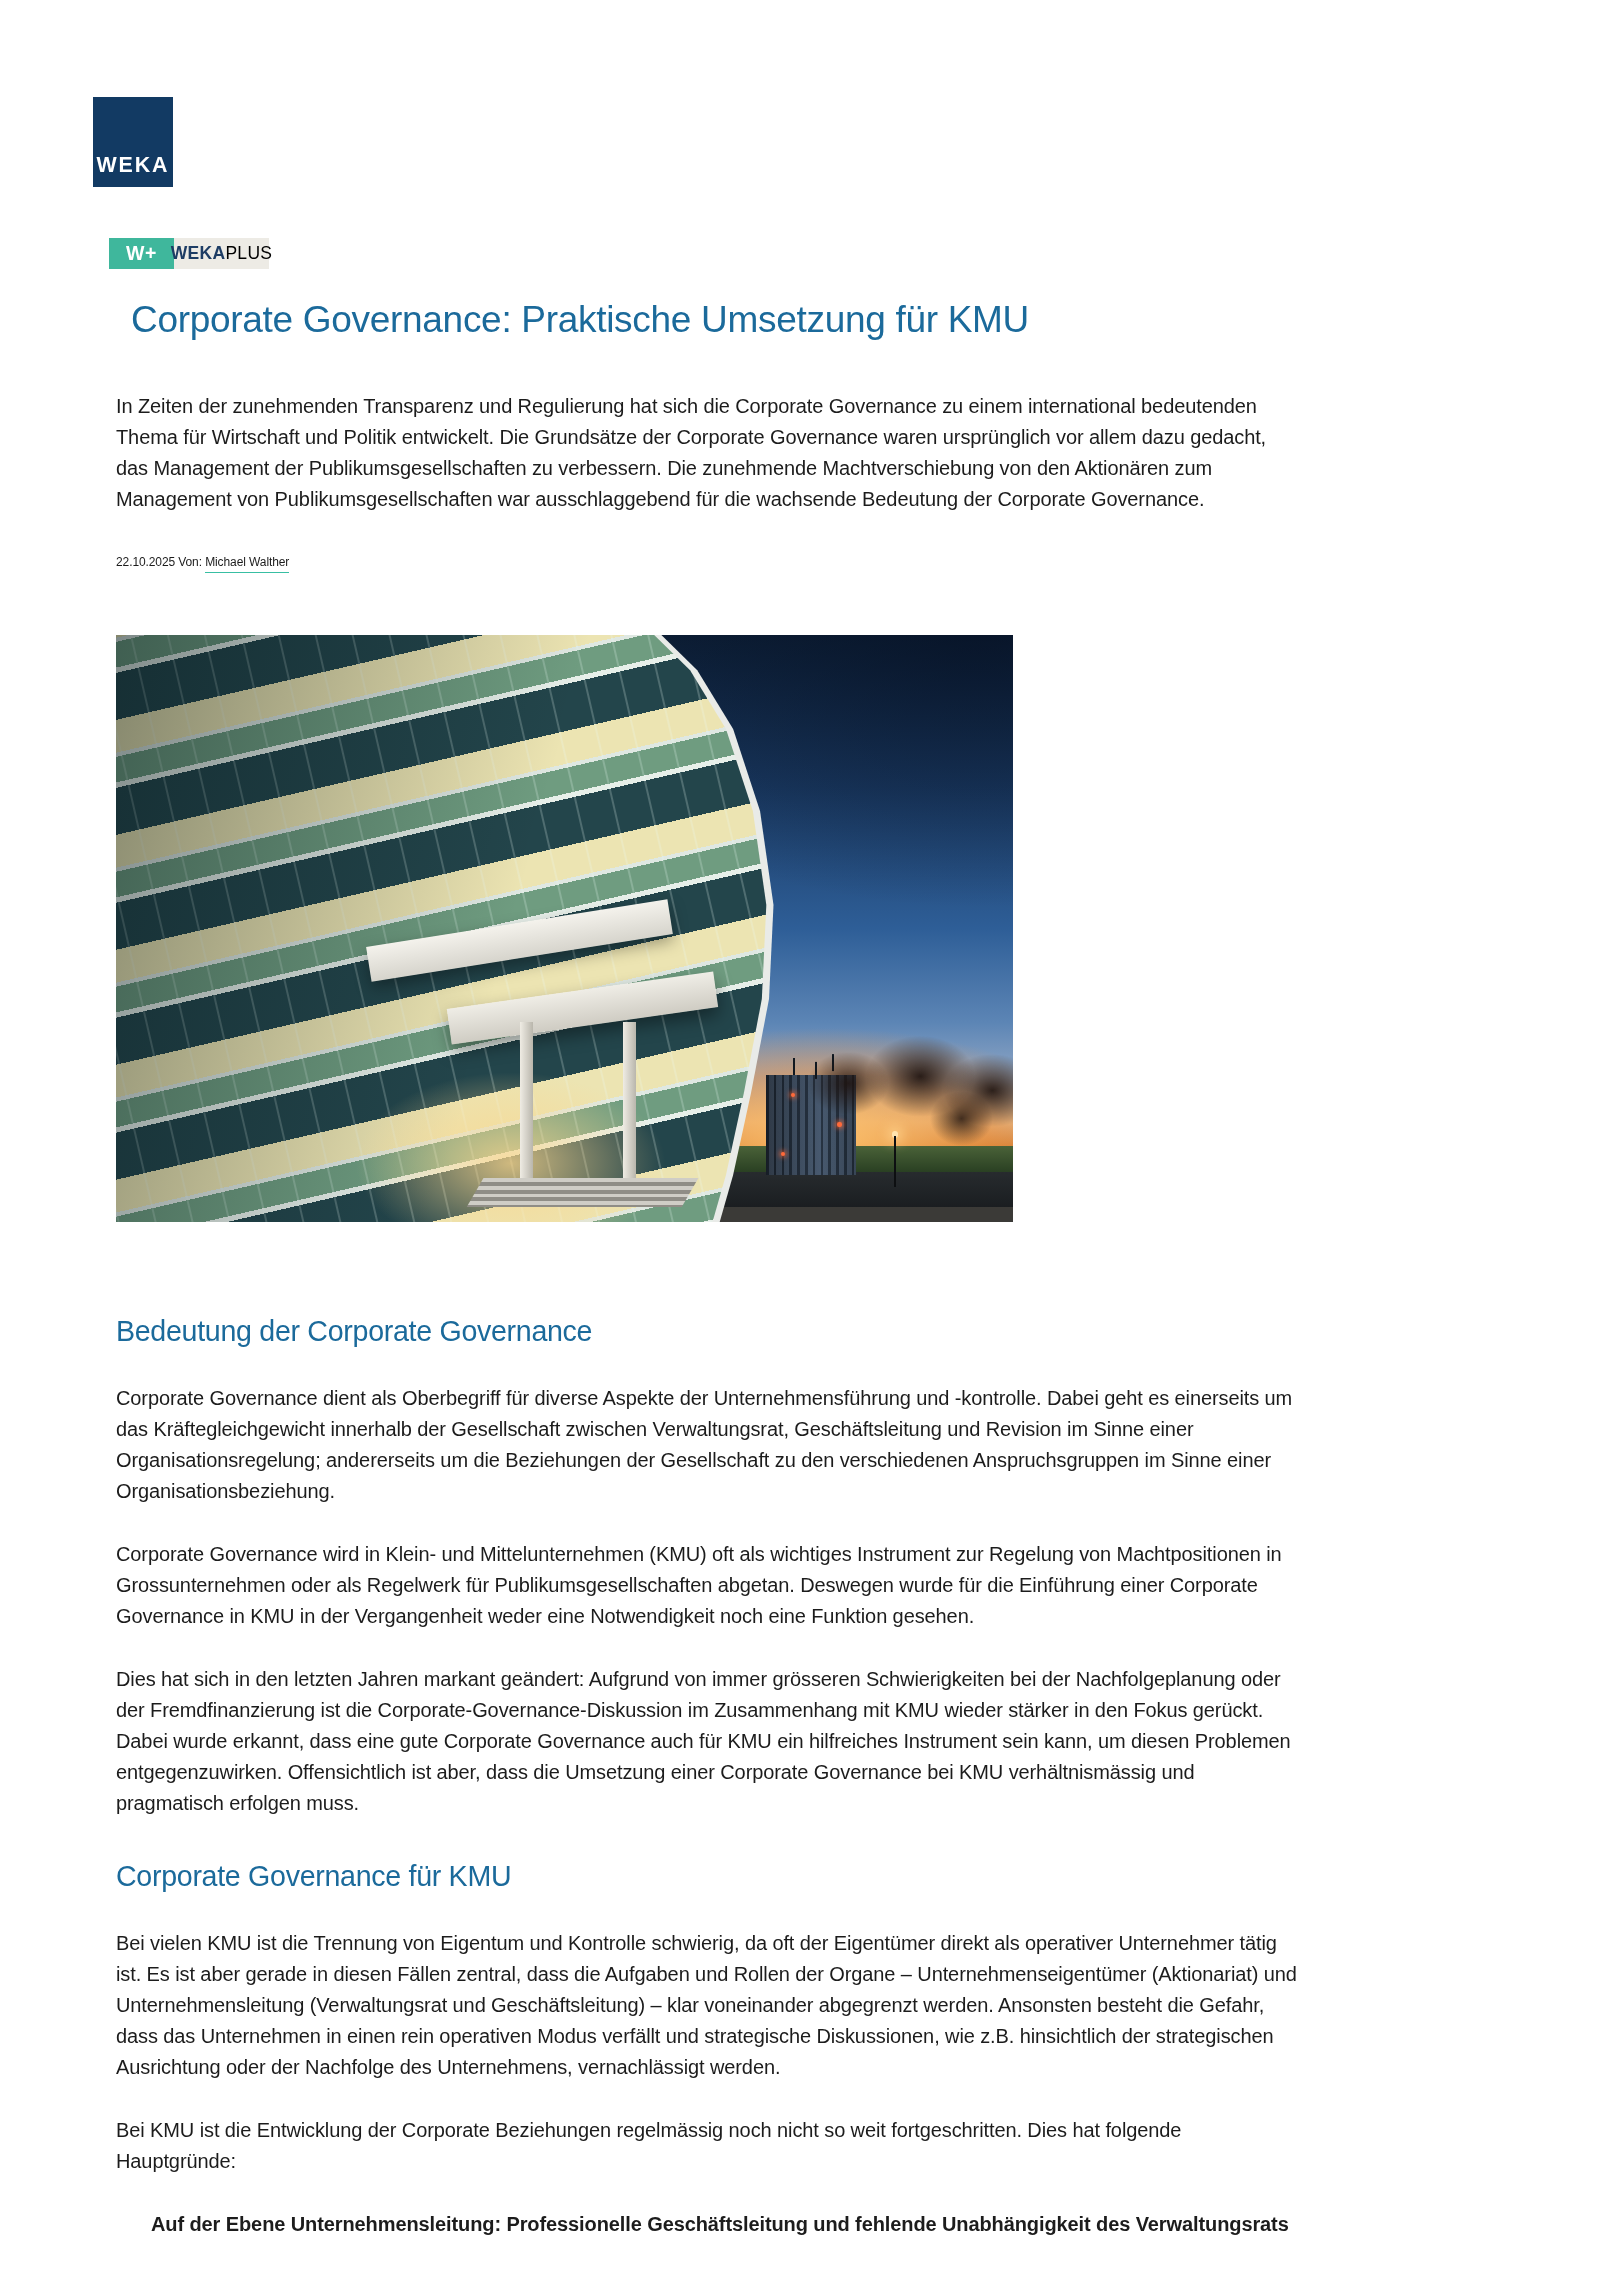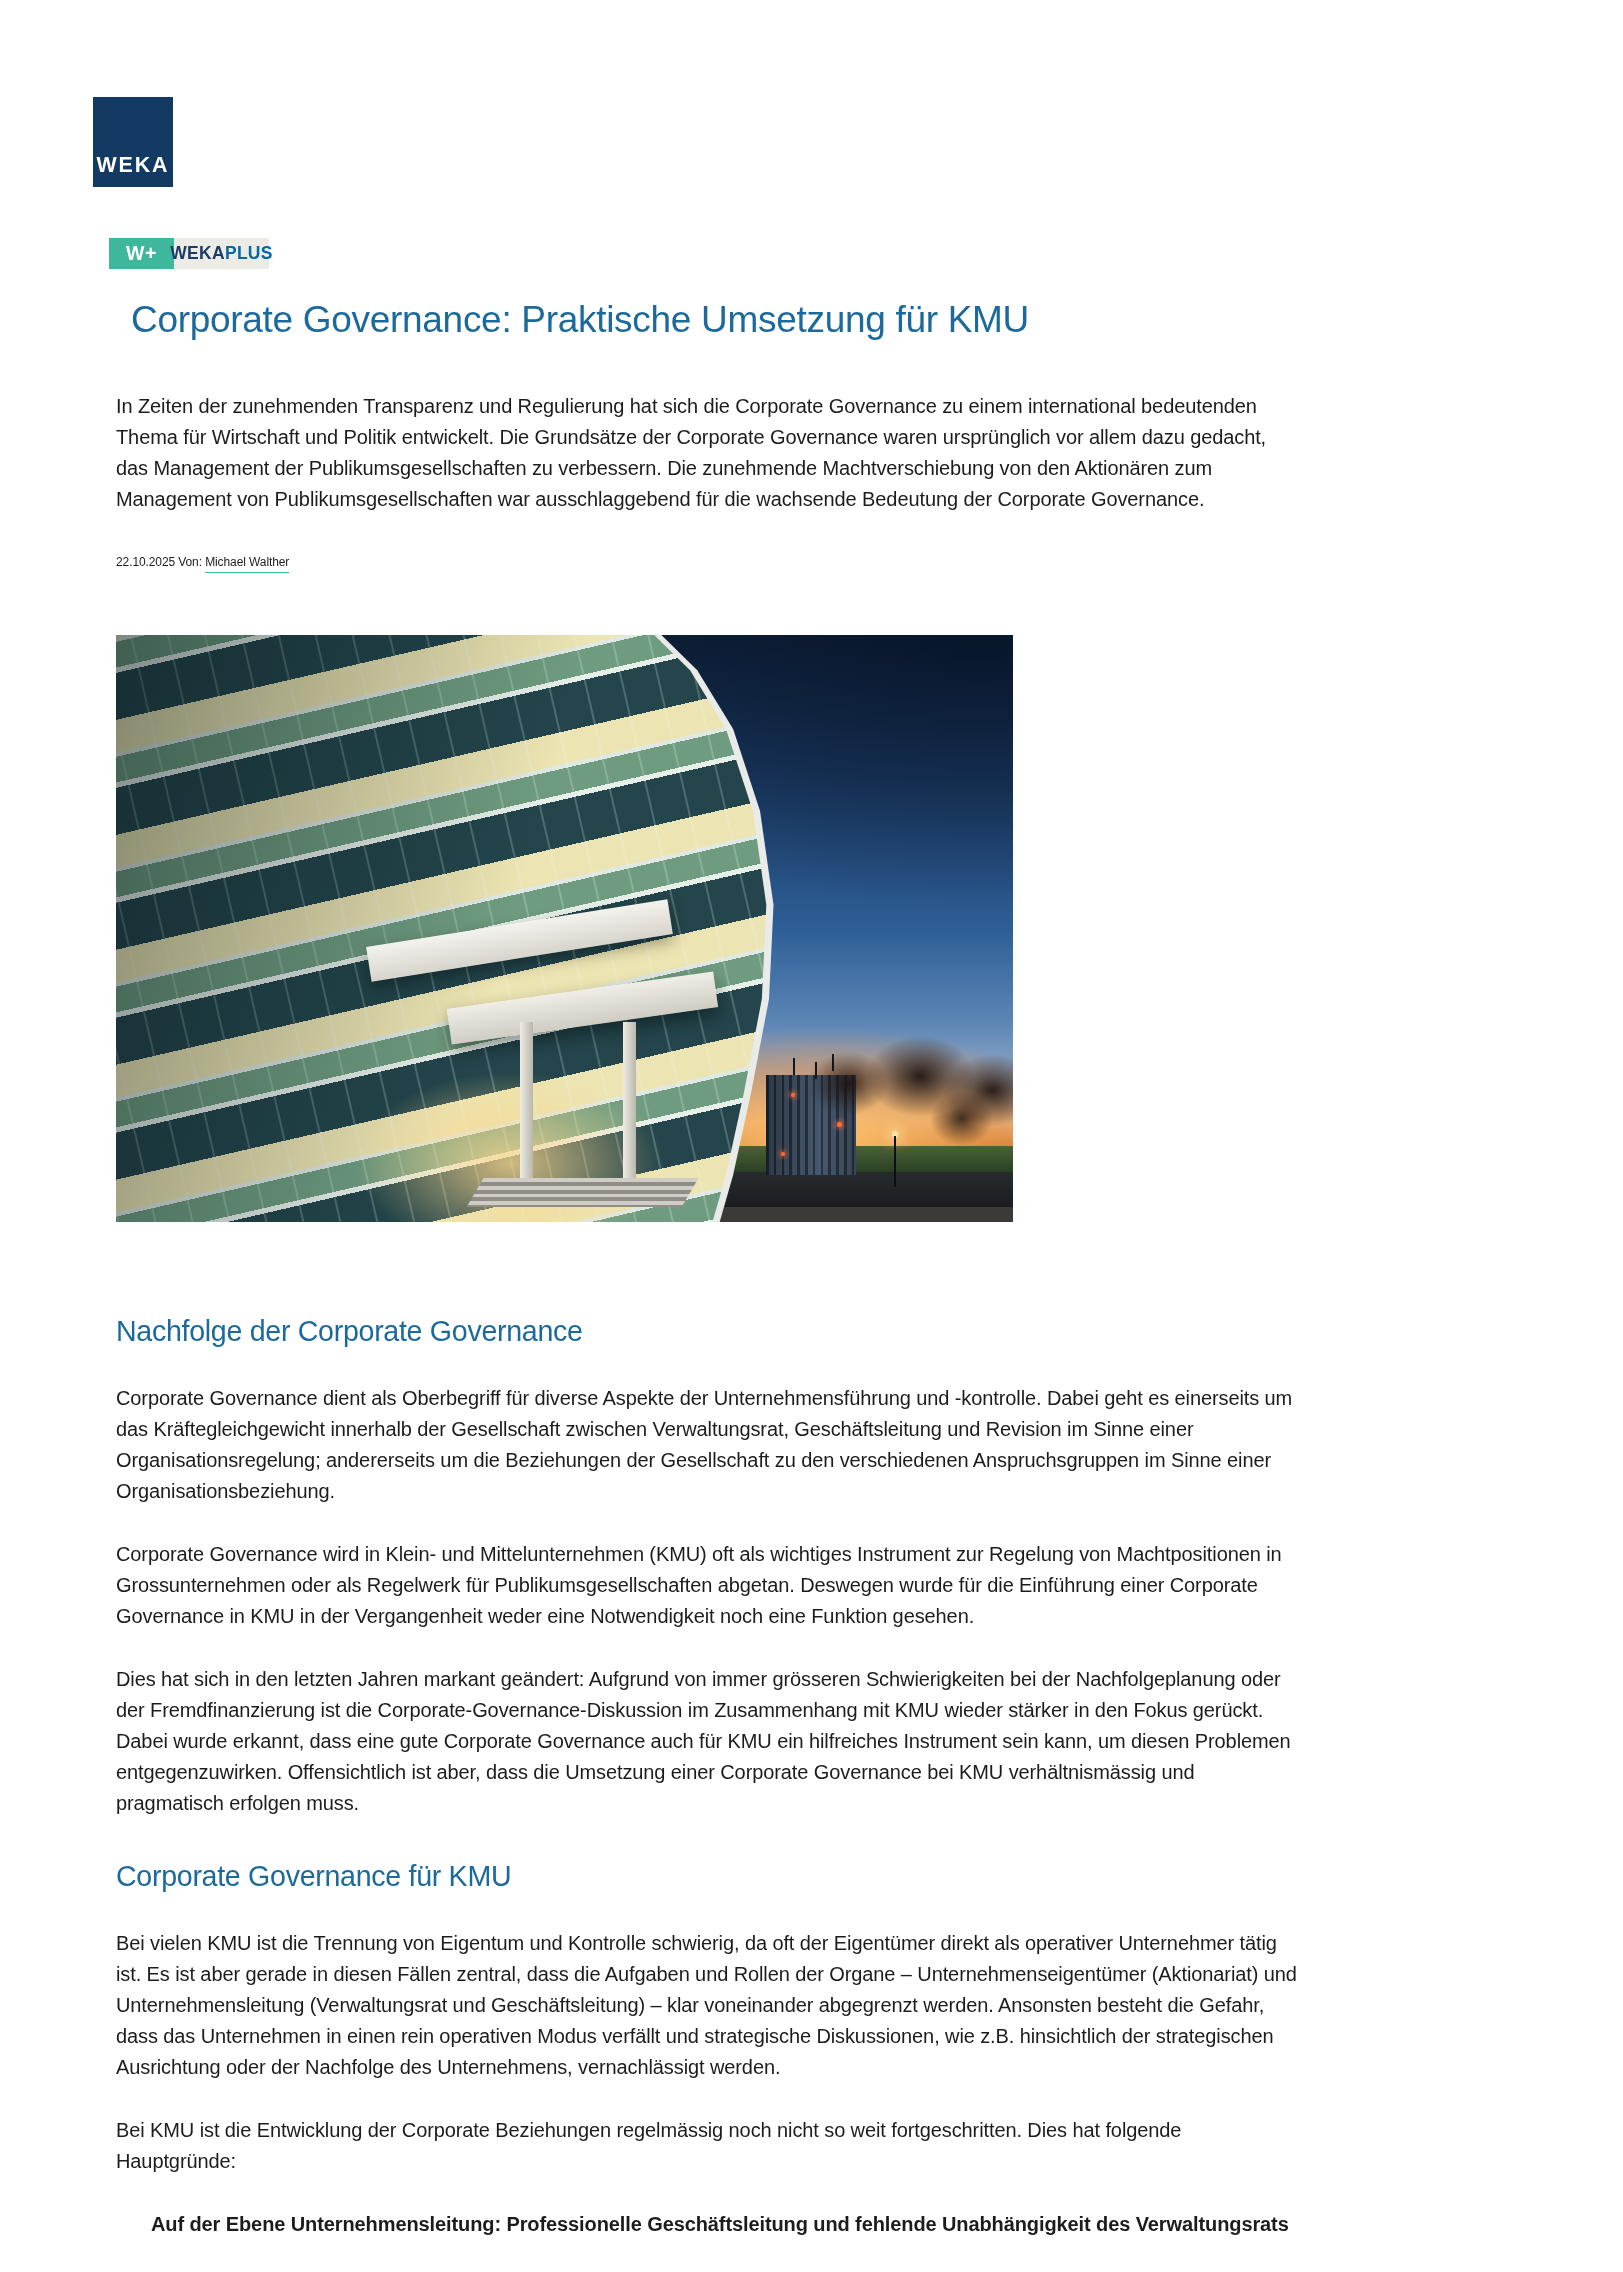--- a/index.html
+++ b/index.html
@@ -23,21 +23,21 @@
   .wplus{
     width:65px;height:30.5px;background:#3fb79c;color:#ffffff;
     display:flex;align-items:center;justify-content:center;
     font-weight:bold;font-size:19.5px;letter-spacing:0.6px;
   }
   .wekaplus{
     width:95px;height:30.5px;background:#edebe5;
     display:flex;align-items:center;justify-content:center;font-size:17.5px;letter-spacing:0.3px;
   }
   .wekaplus .b{font-weight:bold;color:#1d3c64;}
-  .wekaplus .l{font-weight:bold;color:#0369a1;}
+  .wekaplus .l{font-weight:normal;color:#000000;}
 
   
   .content{padding:300px 110px 0 116px;}
   h1{
     margin:0 0 51px 15px;font-size:37px;line-height:40px;font-weight:400;
     color:#1b6a9b;letter-spacing:-0.3px;
   }
   h2{
     margin:0 0 35px 0;font-size:28.6px;line-height:34px;font-weight:400;
     color:#1b6a9b;letter-spacing:-0.3px;
@@ -205,21 +205,21 @@
         <div class="stripes"></div>
         <div class="glass-shade"></div>
       </div>
       <div class="canopy1"></div>
       <div class="canopy2"></div>
       <div class="column col1"></div>
       <div class="column col2"></div>
       <div class="steps"></div>
     </div>
 
-    <h2 class="h2-first">Nachfolge der Corporate Governance</h2>
+    <h2 class="h2-first">Bedeutung der Corporate Governance</h2>
     <p>Corporate Governance dient als Oberbegriff für diverse Aspekte der Unternehmensführung und -kontrolle. Dabei geht es einerseits um das Kräftegleichgewicht innerhalb der Gesellschaft zwischen Verwaltungsrat, Geschäftsleitung und Revision im Sinne einer Organisationsregelung; andererseits um die Beziehungen der Gesellschaft zu den verschiedenen Anspruchsgruppen im Sinne einer Organisationsbeziehung.</p>
     <p>Corporate Governance wird in Klein- und Mittelunternehmen (KMU) oft als wichtiges Instrument zur Regelung von Machtpositionen in Grossunternehmen oder als Regelwerk für Publikumsgesellschaften abgetan. Deswegen wurde für die Einführung einer Corporate Governance in KMU in der Vergangenheit weder eine Notwendigkeit noch eine Funktion gesehen.</p>
     <p>Dies hat sich in den letzten Jahren markant geändert: Aufgrund von immer grösseren Schwierigkeiten bei der Nachfolgeplanung oder der Fremdfinanzierung ist die Corporate-Governance-Diskussion im Zusammenhang mit KMU wieder stärker in den Fokus gerückt. Dabei wurde erkannt, dass eine gute Corporate Governance auch für KMU ein hilfreiches Instrument sein kann, um diesen Problemen entgegenzuwirken. Offensichtlich ist aber, dass die Umsetzung einer Corporate Governance bei KMU verhältnismässig und pragmatisch erfolgen muss.</p>
 
     <h2 class="h2-second">Corporate Governance für KMU</h2>
     <p>Bei vielen KMU ist die Trennung von Eigentum und Kontrolle schwierig, da oft der Eigentümer direkt als operativer Unternehmer tätig ist. Es ist aber gerade in diesen Fällen zentral, dass die Aufgaben und Rollen der Organe – Unternehmenseigentümer (Aktionariat) und Unternehmensleitung (Verwaltungsrat und Geschäftsleitung) – klar voneinander abgegrenzt werden. Ansonsten besteht die Gefahr, dass das Unternehmen in einen rein operativen Modus verfällt und strategische Diskussionen, wie z.B. hinsichtlich der strategischen Ausrichtung oder der Nachfolge des Unternehmens, vernachlässigt werden.</p>
     <p>Bei KMU ist die Entwicklung der Corporate Beziehungen regelmässig noch nicht so weit fortgeschritten. Dies hat folgende Hauptgründe:</p>
 
     <ul class="plain">
       <li>Auf der Ebene Unternehmensleitung: Professionelle Geschäftsleitung und fehlende Unabhängigkeit des Verwaltungsrats</li>

